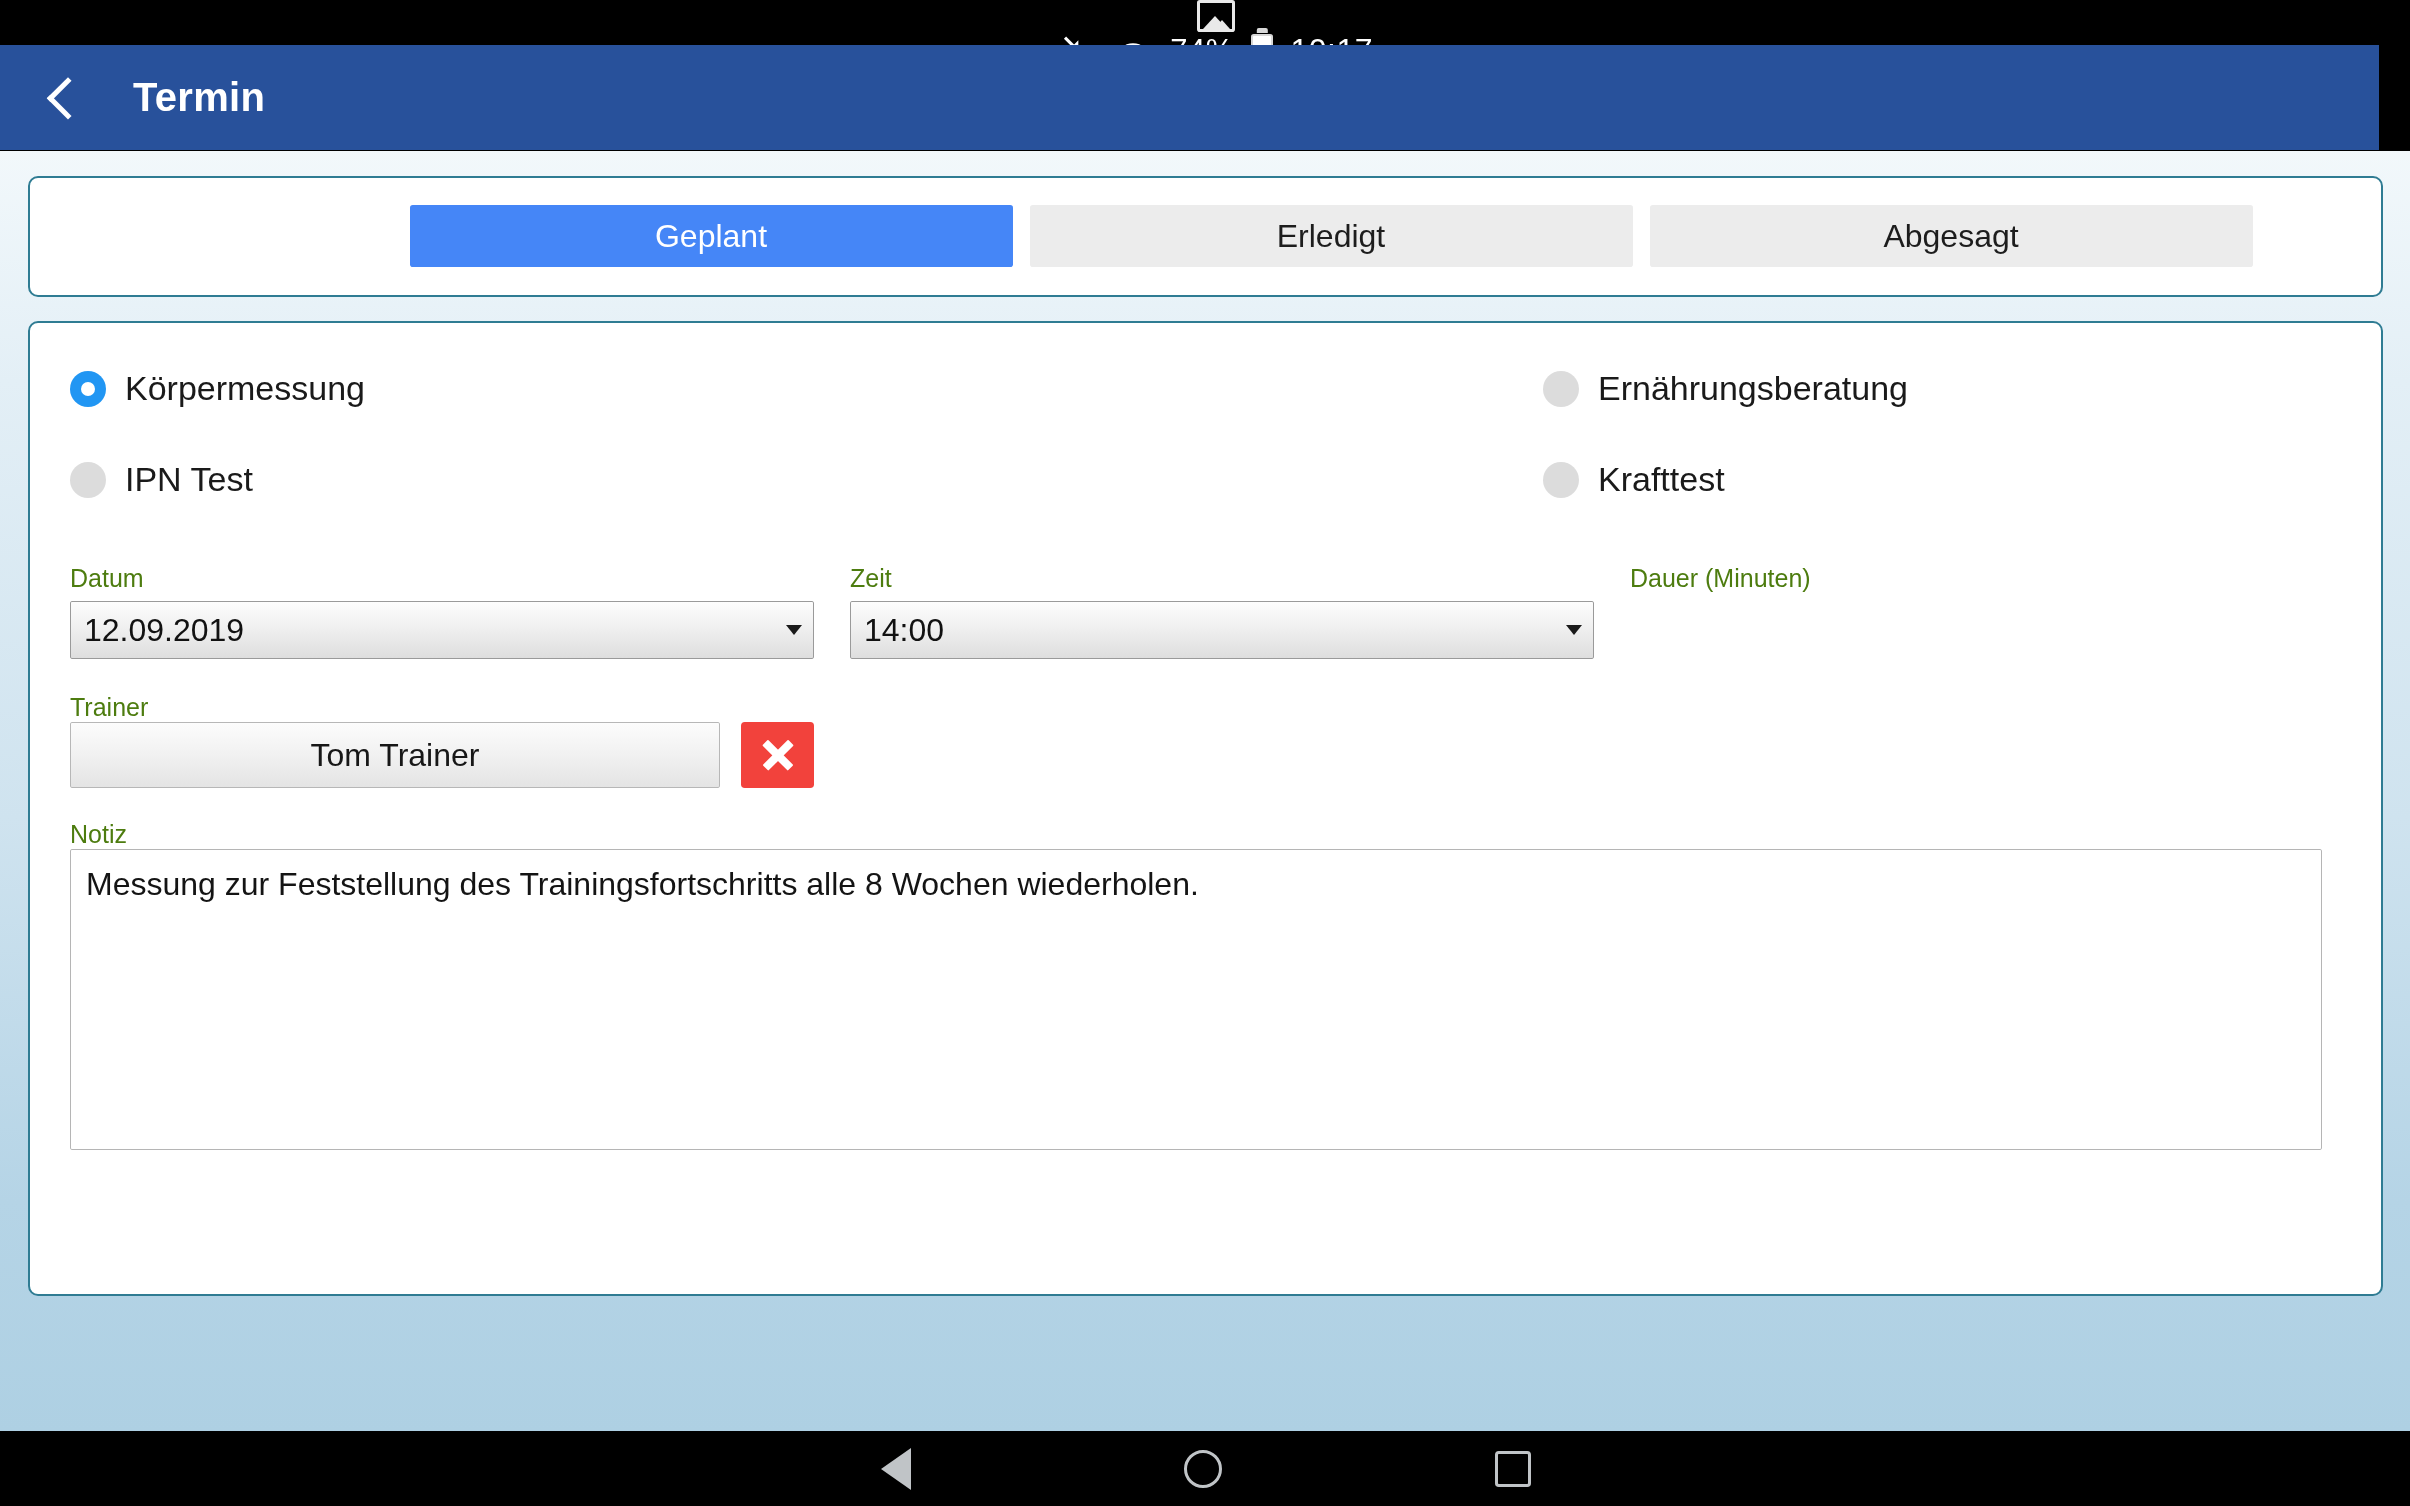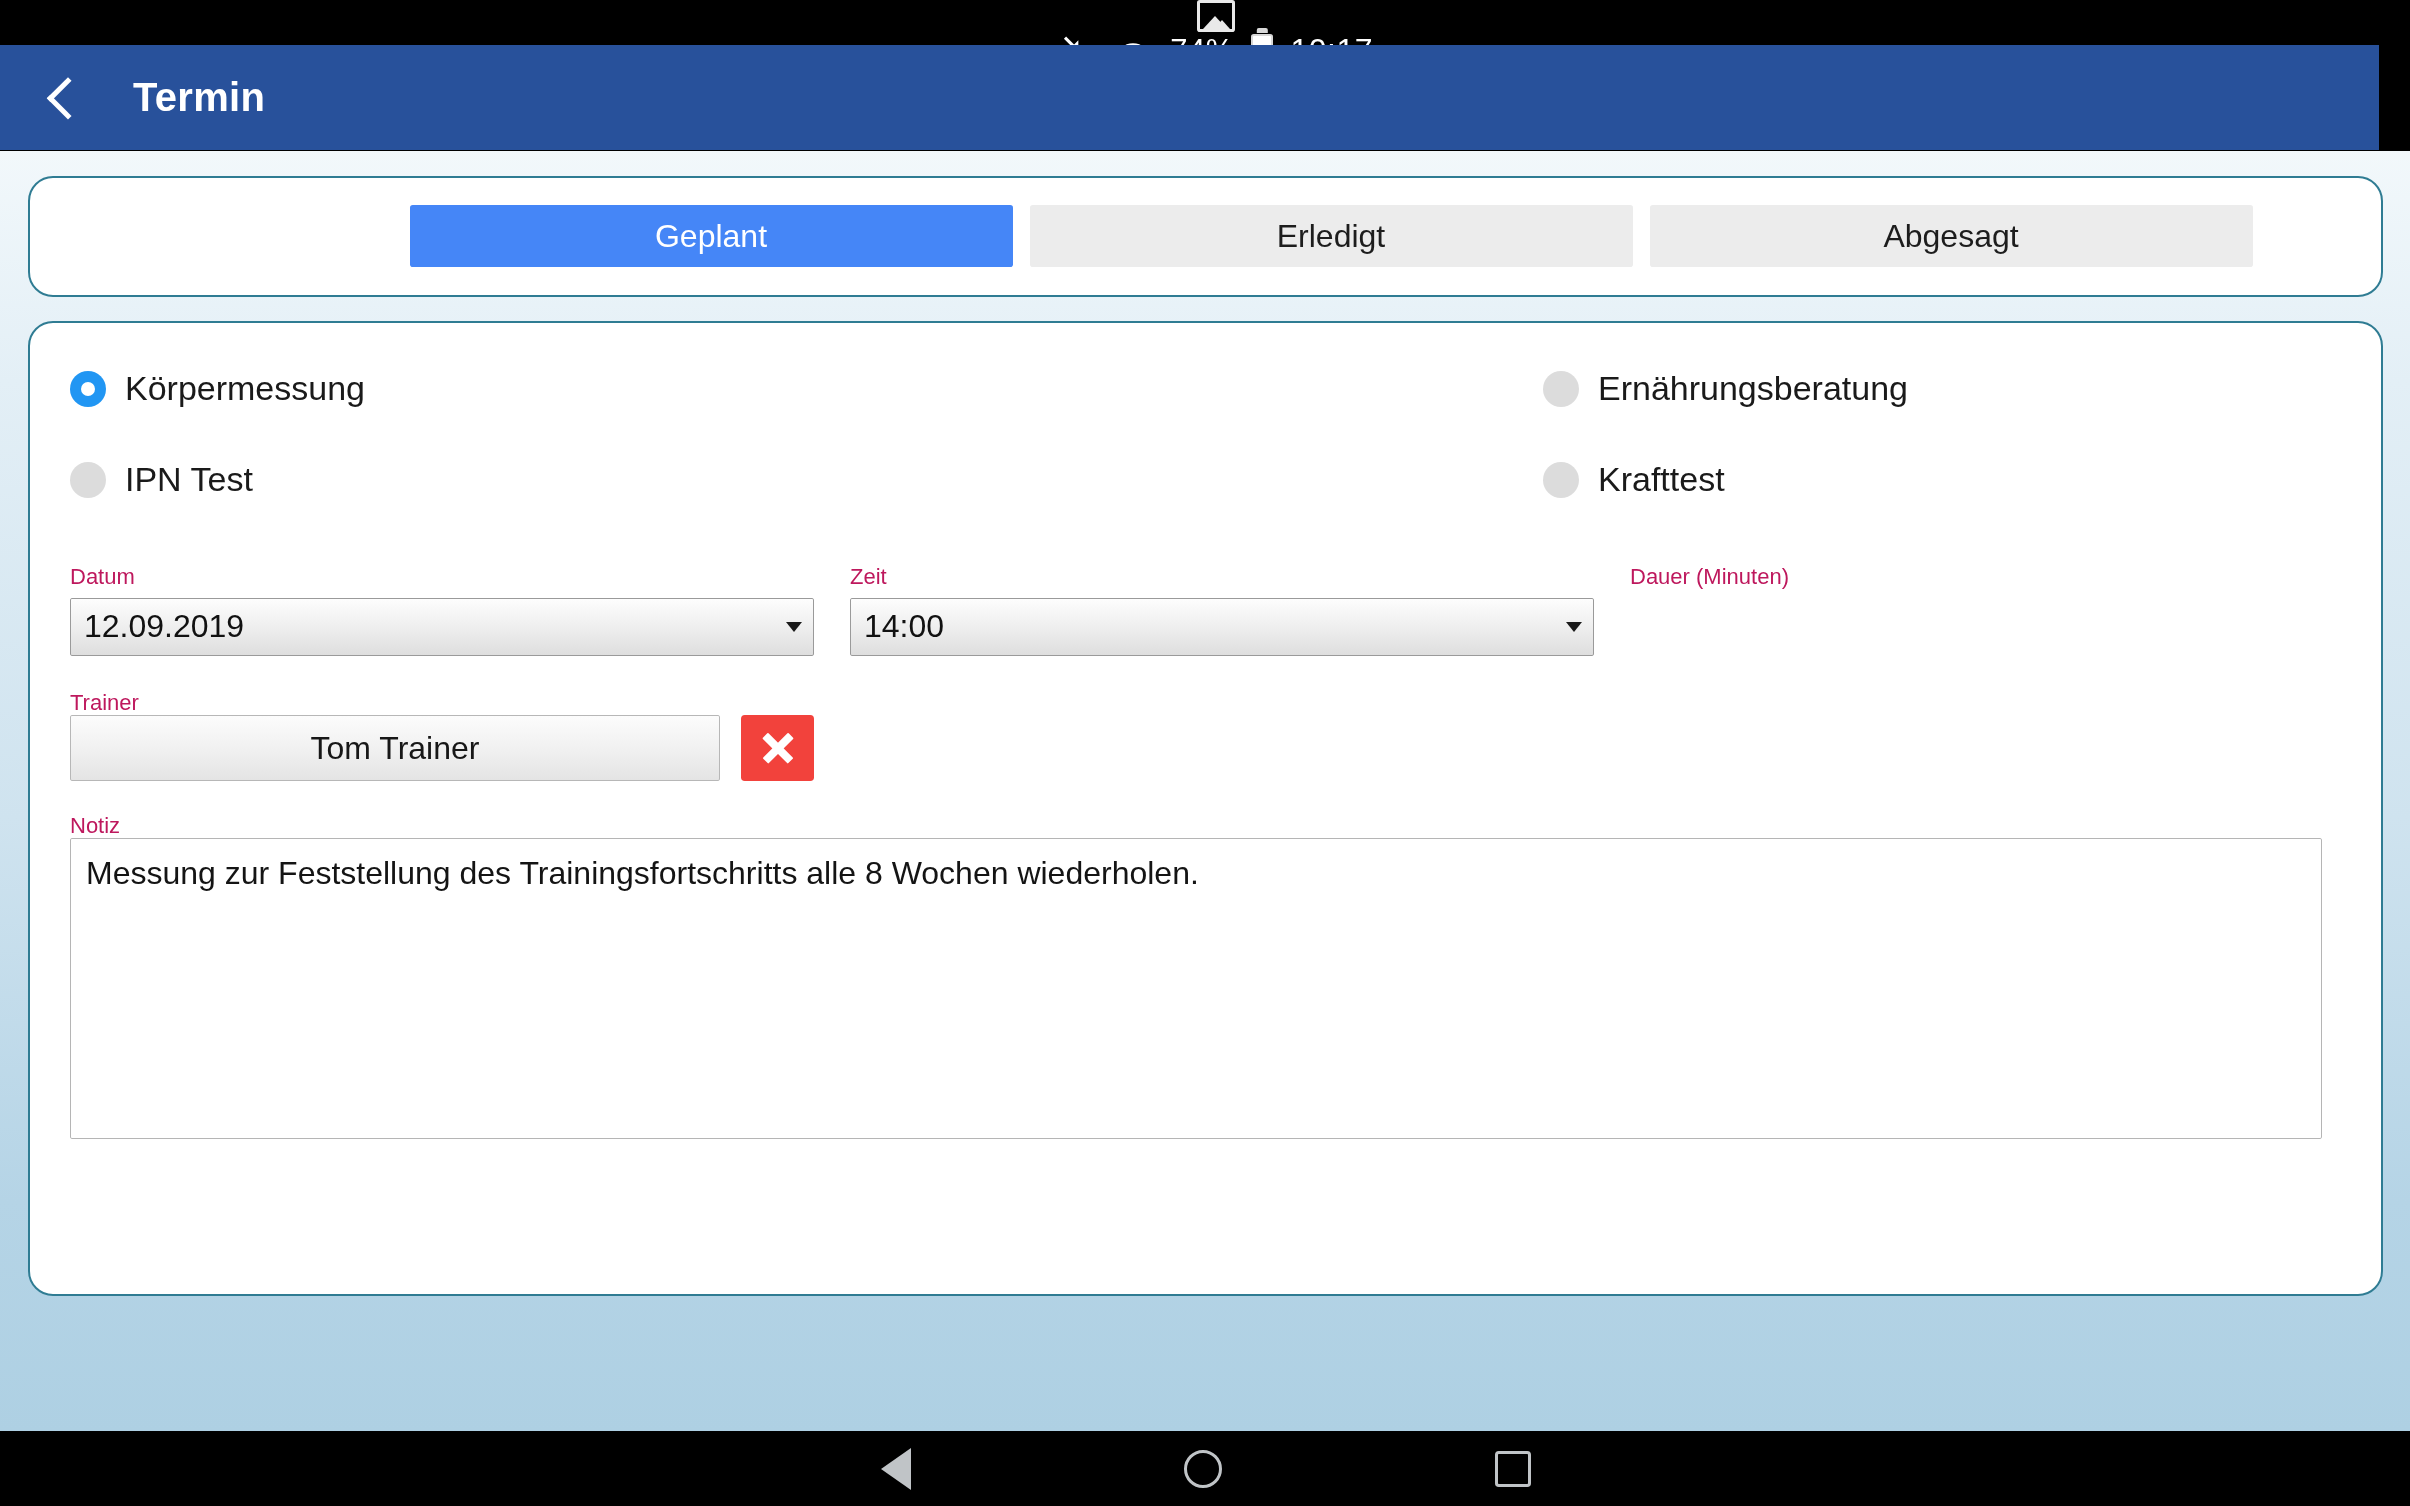--- a/index.html
+++ b/index.html
@@ -120,21 +120,21 @@
     width: 2411px;
     height: 1281px;
     background: linear-gradient(180deg, #f2f8fb 0%, #e3eff6 18%, #cfe3ef 52%, #b5d4e6 82%, #aed0e3 100%);
     padding: 24.5px 28px 0 28px;
   }
 
   
   .card {
     background: #ffffff;
     border: 2.8px solid #2f7c93;
-    border-radius: 25px;
+    border-radius: 10px;
   }
   .tabs-card {
     height: 121px;
     display: flex;
     align-items: center;
     justify-content: center;
     margin-bottom: 24.5px;
   }
   .tabs-row {
     display: flex;
@@ -208,22 +208,22 @@
   }
 
   
   .field-row {
     display: flex;
     gap: 36px;
     margin-top: 3.8px;
   }
   .field { display: flex; flex-direction: column; }
   .field-label {
-    font-size: 22px;
-    color: #be185d;
+    font-size: 25px;
+    color: #4d7c0f;
     margin-bottom: 8.5px;
     line-height: 1.15;
   }
 
   .sel {
     height: 58px;
     border: 1.9px solid #9a9a9a;
     border-radius: 1.9px;
     background: linear-gradient(180deg, #fdfdfd 0%, #f0f0f0 45%, #dedede 100%);
     display: flex;

